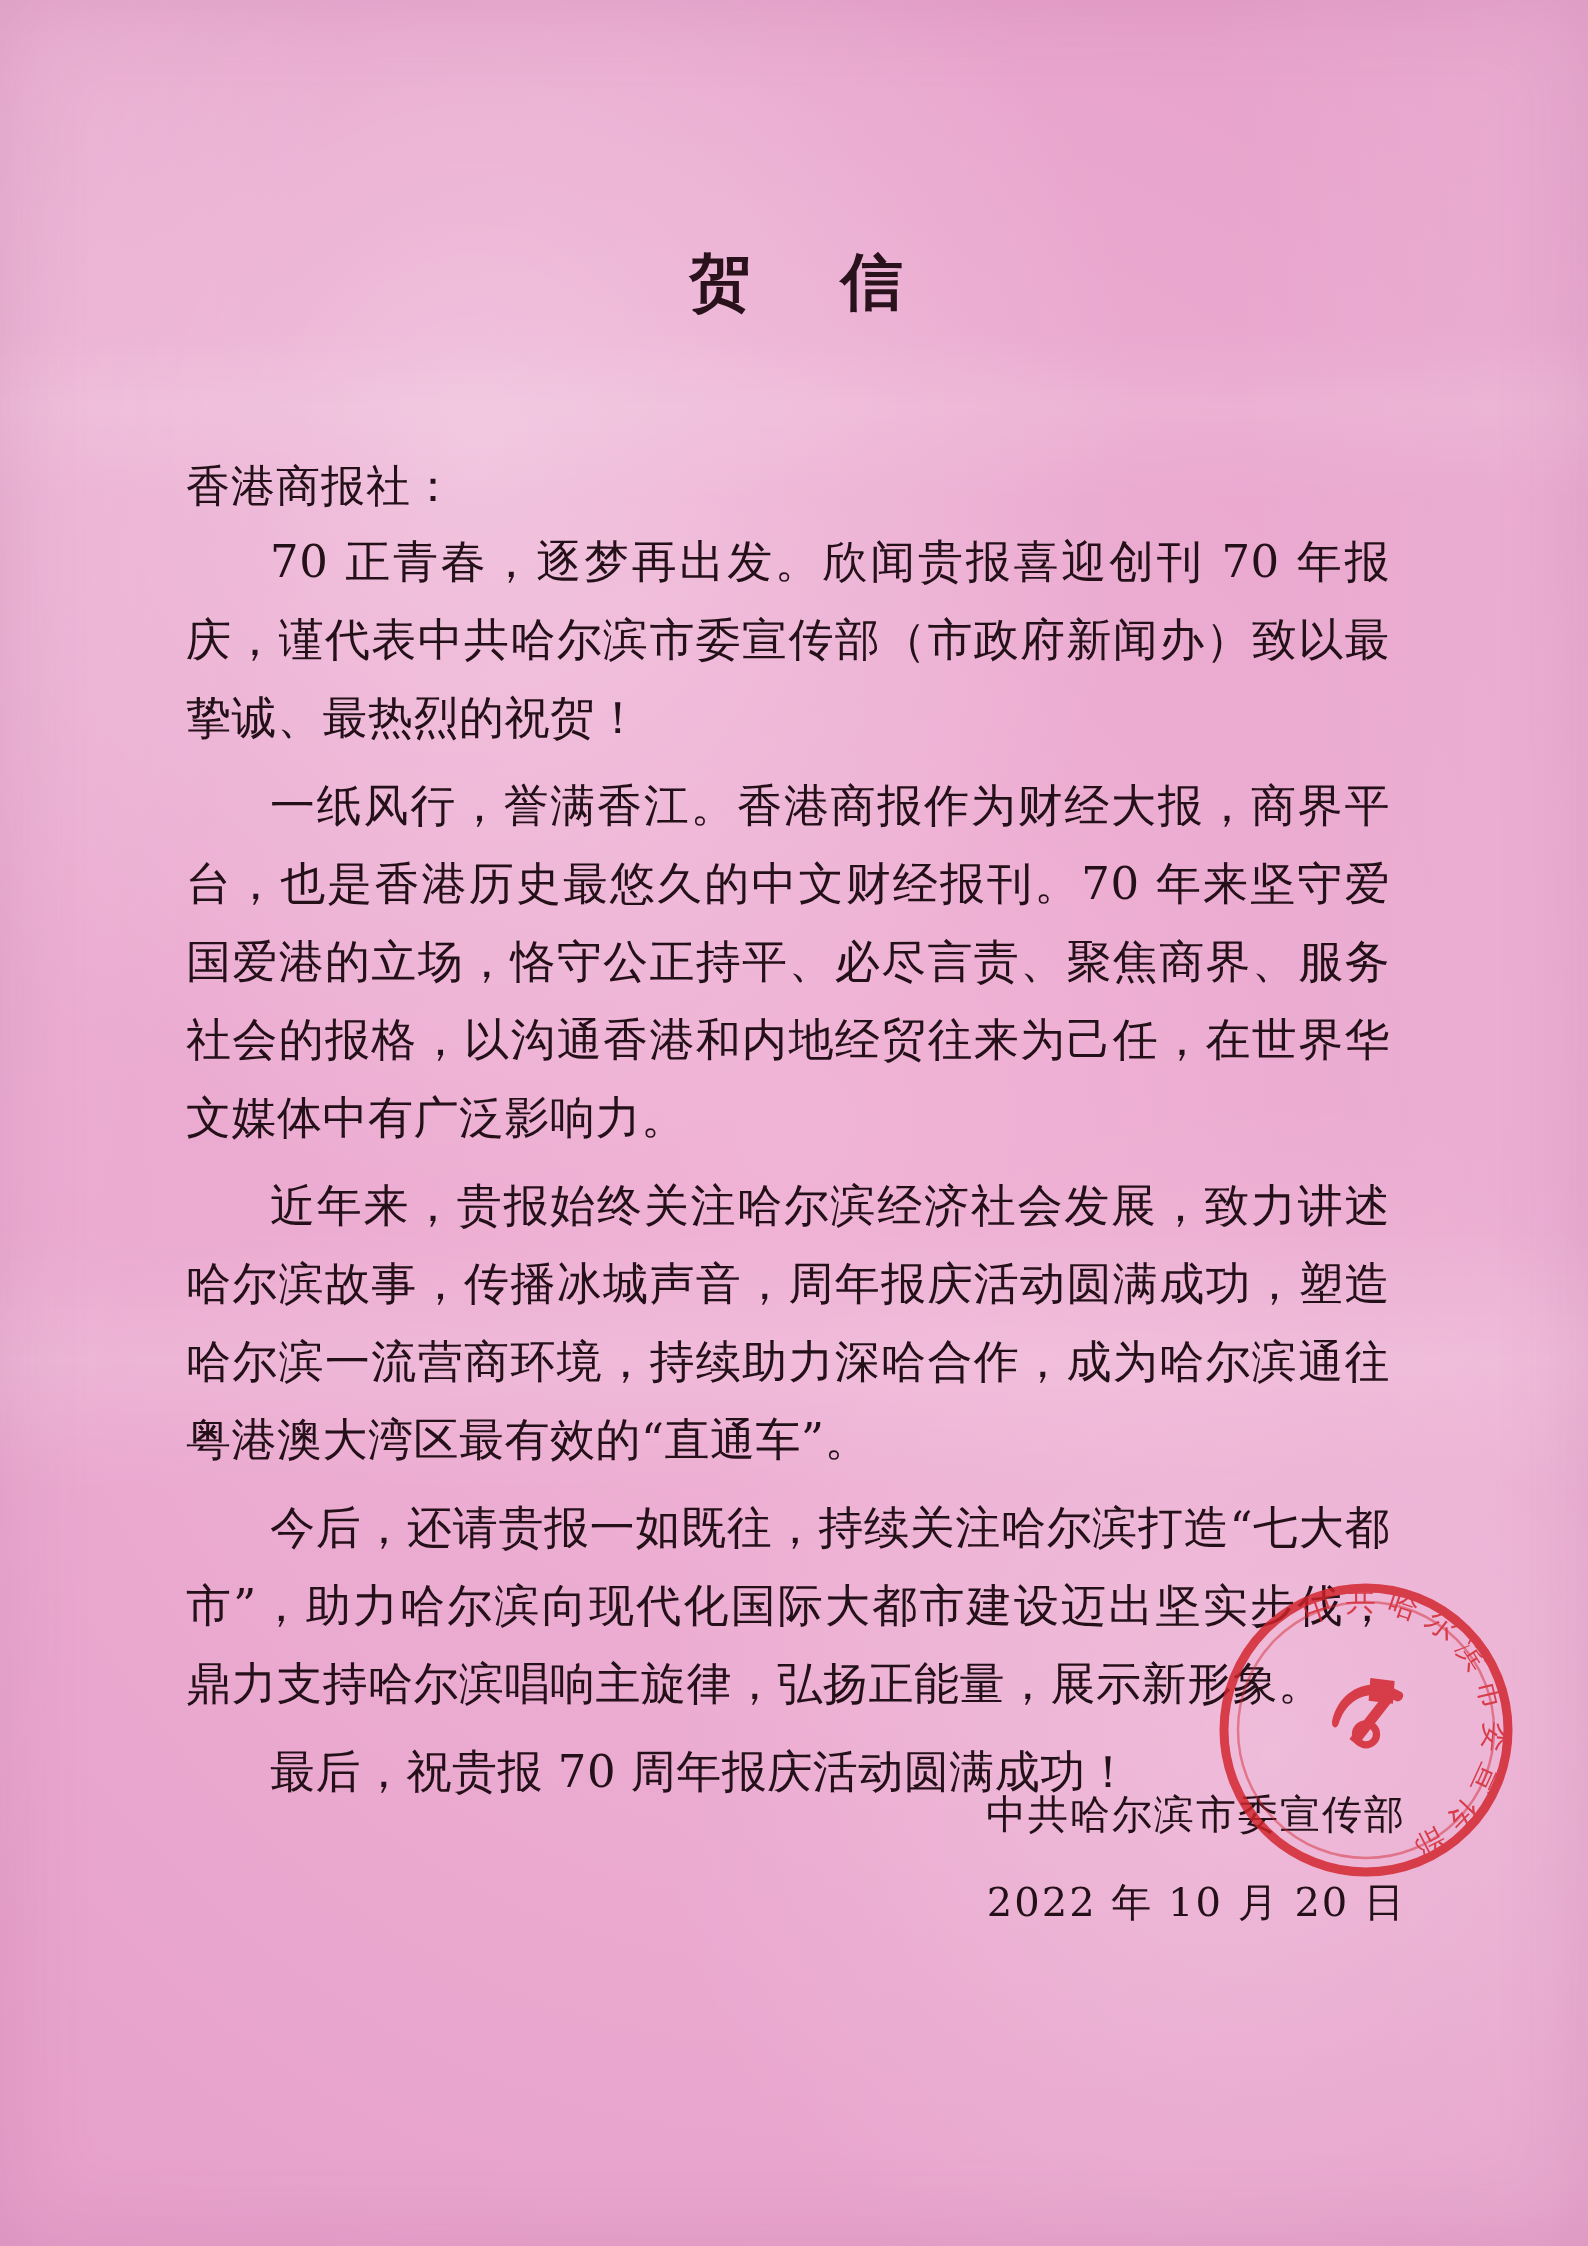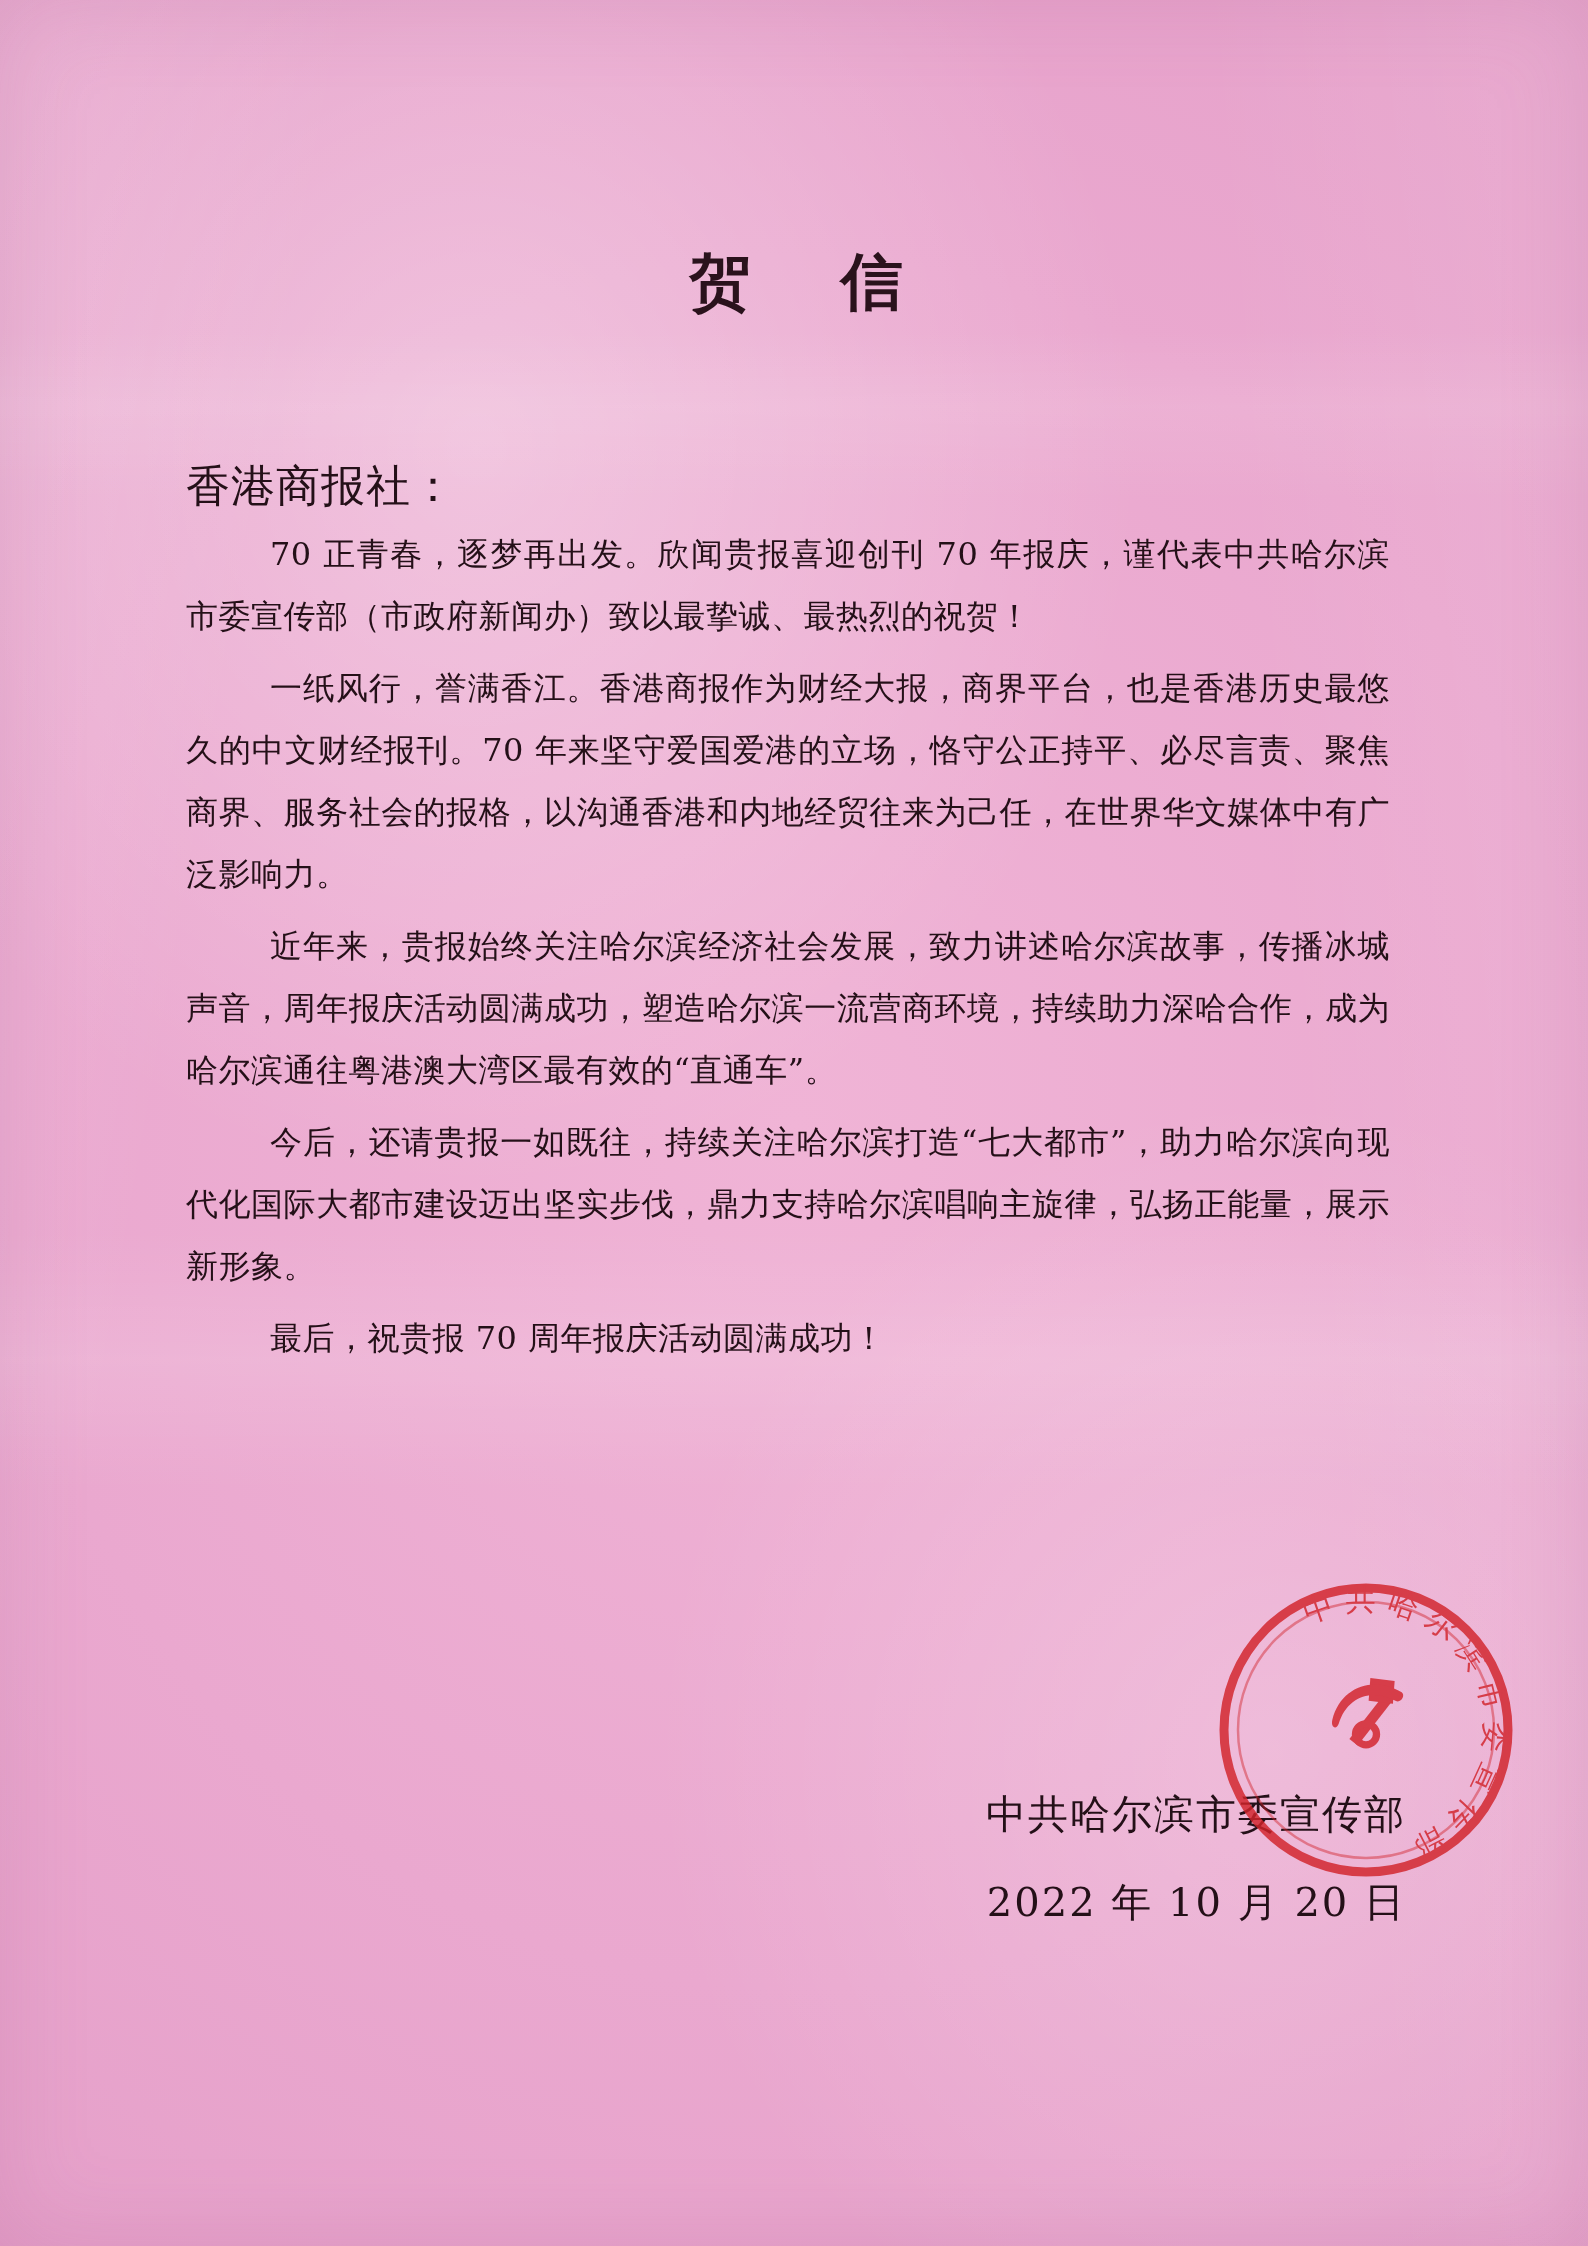--- a/index.html
+++ b/index.html
@@ -72,22 +72,22 @@
   }
 
   .salutation {
     margin-top: 136px;
     font-size: 44px;
     line-height: 1.2;
     letter-spacing: 1px;
   }
 
   p.body-par {
-    font-size: 32px;
-    line-height: 62px;
+    font-size: 45px;
+    line-height: 78px;
     margin: 10px 16px 0 0;
     text-indent: 84px;
     text-align: justify;
     text-justify: inter-ideograph;
     letter-spacing: 0.5px;
   }
 
   
   .sign-block {
     position: absolute;

